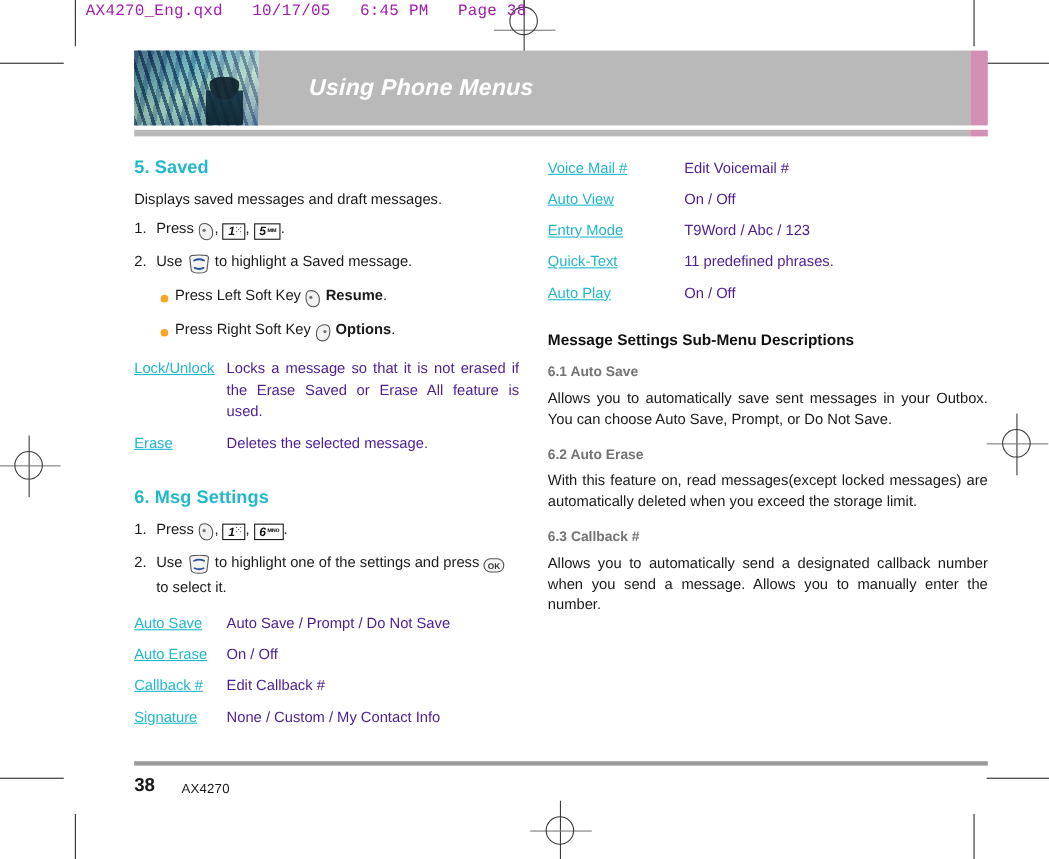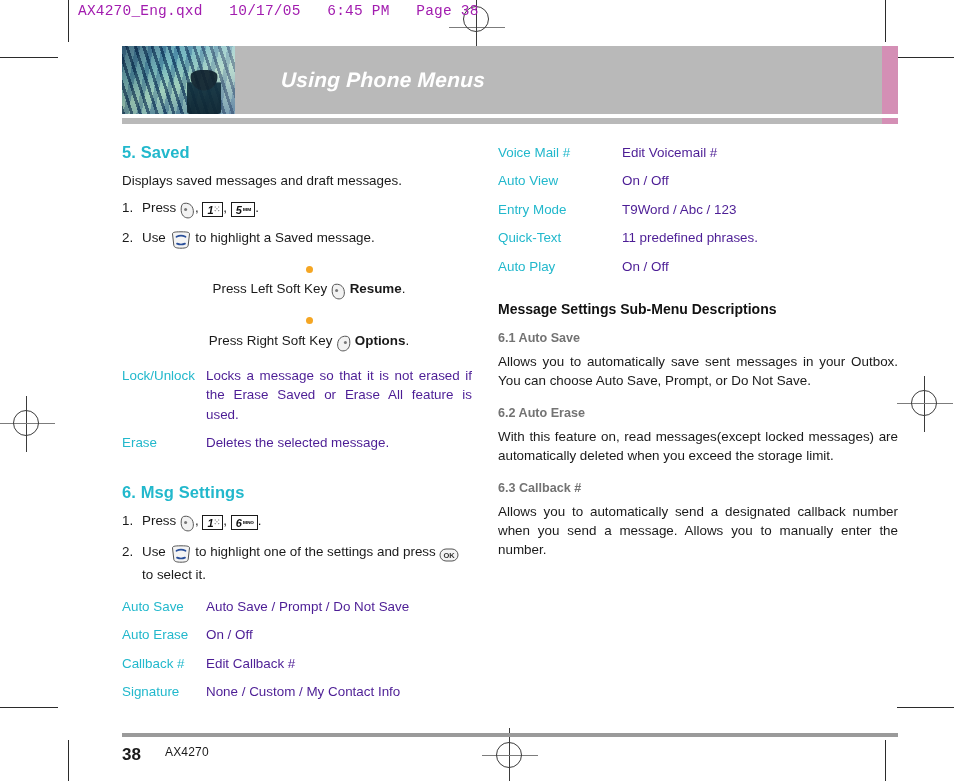--- a/index.html
+++ b/index.html
@@ -180,21 +180,20 @@
   .step-body { flex: 1 1 auto; }
 
   
   .bullet {
     display: flex;
     font-size: 13.4px;
     color: #1a1a1a;
     margin: 8px 0 0 24px;
     align-items: center;
     line-height: 1.5;
-    flex-direction: column;
   }
   .bullet-dot {
     flex: 0 0 13px;
     display: inline-block;
   }
   .bullet-dot::before {
     content: "";
     display: inline-block;
     width: 7px; height: 7px;
     border-radius: 50%;
@@ -206,20 +205,21 @@
   .defs { margin-top: 12px; }
   .def-row {
     display: flex;
     margin-bottom: 9px;
     font-size: 13.4px;
     line-height: 1.45;
   }
   .def-term {
     flex: 0 0 84px;
     color: #22b8cc;
+    text-decoration: underline;
   }
   .def-term.wide { flex: 0 0 84px; }
   .def-desc {
     flex: 1 1 auto;
     color: #4c1d95;
   }
   .def-desc.justify { text-align: justify; }
 
   .defs-right .def-term { flex: 0 0 124px; }
 
@@ -274,21 +274,21 @@
 
   
   .footer-rule {
     margin-top: 22px;
     height: 4px;
     background: #9a9a9a;
   }
   .footer {
     margin-top: 8px;
     display: flex;
-    align-items: flex-start;
+    align-items: flex-end;
   }
   .footer-page {
     font-size: 17px;
     font-weight: bold;
     color: #1a1a1a;
   }
   .footer-model {
     font-size: 12px;
     color: #1a1a1a;
     margin-left: 24px;

